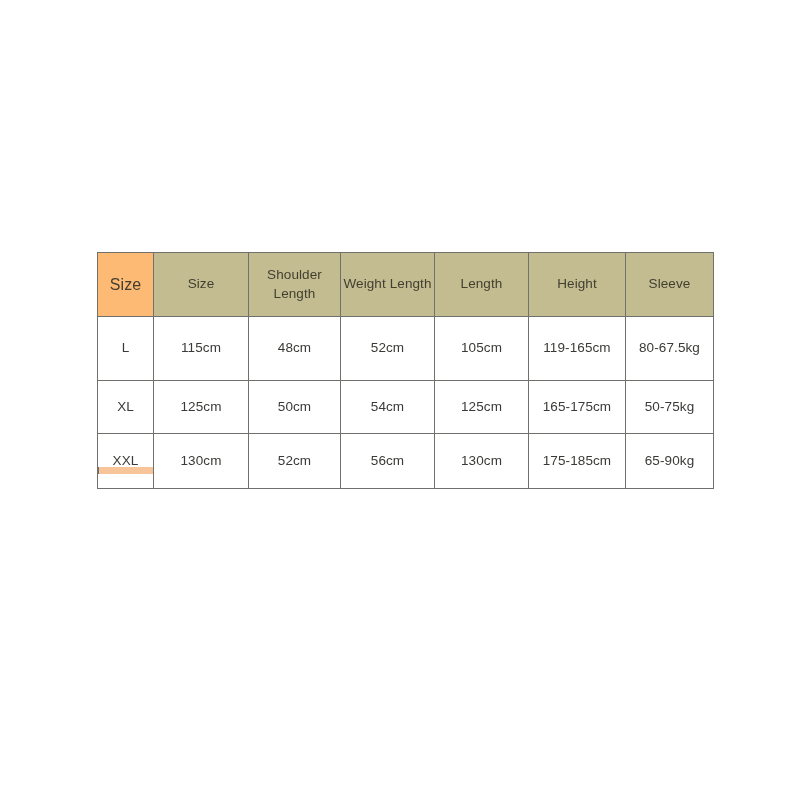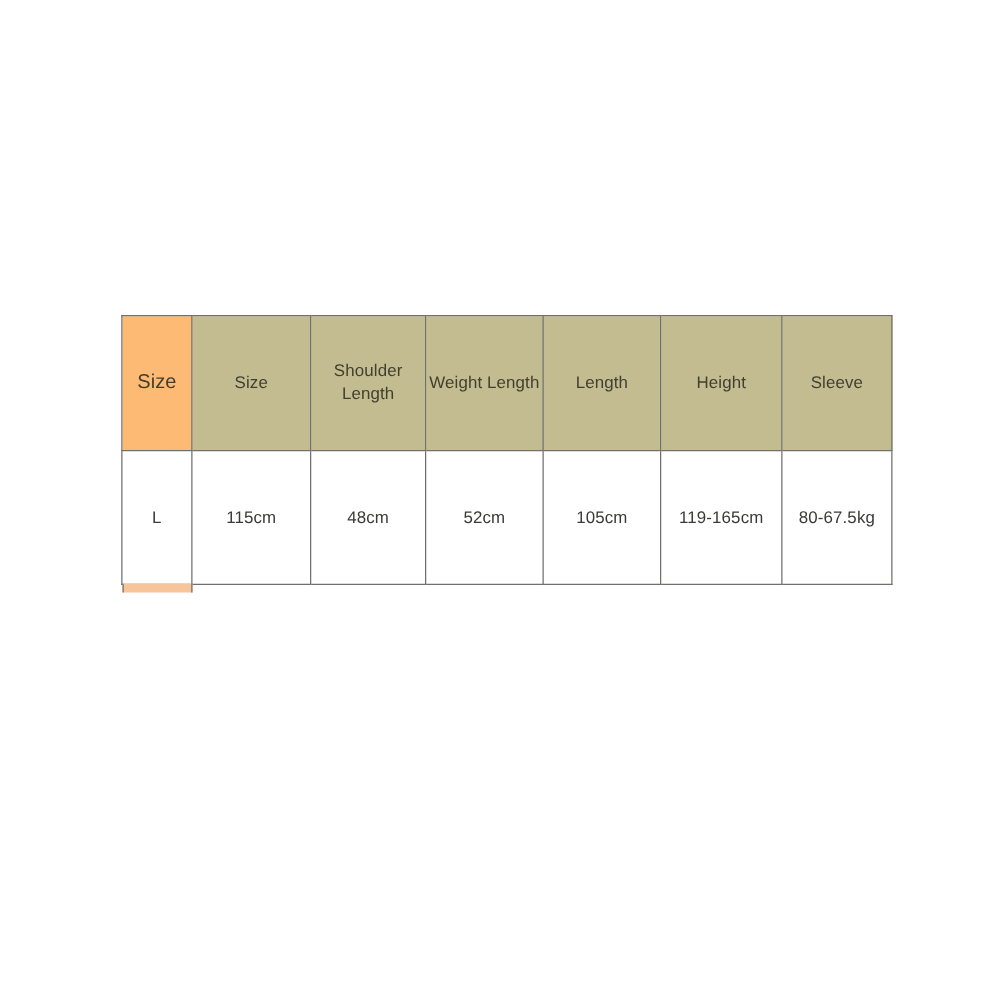--- a/index.html
+++ b/index.html
@@ -117,20 +117,38 @@
       <tr class="data-row-1">
         <td class="size-cell">L</td>
         <td>115cm</td>
         <td>48cm</td>
         <td>52cm</td>
         <td>105cm</td>
         <td>119-165cm</td>
         <td>80-67.5kg</td>
       </tr>
 
+      <tr class="data-row-2">
+        <td class="size-cell">XL</td>
+        <td>125cm</td>
+        <td>50cm</td>
+        <td>54cm</td>
+        <td>125cm</td>
+        <td>165-175cm</td>
+        <td>50-75kg</td>
+      </tr>
 
+      <tr class="data-row-3">
+        <td class="size-cell">XXL</td>
+        <td>130cm</td>
+        <td>52cm</td>
+        <td>56cm</td>
+        <td>130cm</td>
+        <td>175-185cm</td>
+        <td>65-90kg</td>
+      </tr>
 
     </tbody>
   </table>
 
   <div id="size-col-bleed"></div>
 
 </div>
 
 </body></html>

